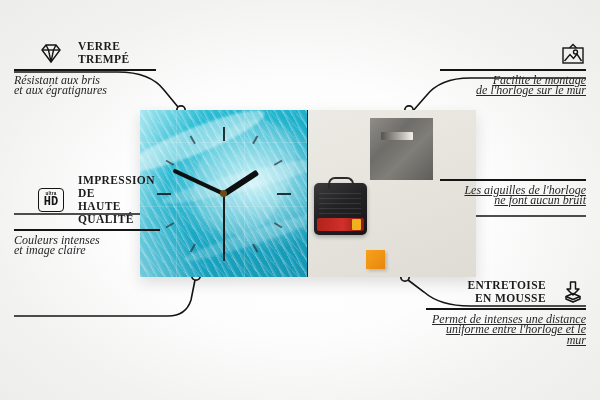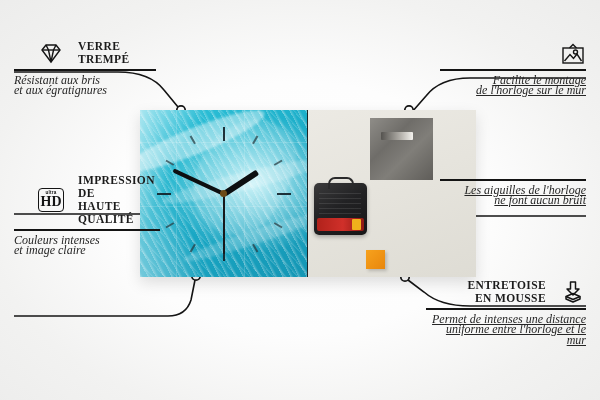--- a/index.html
+++ b/index.html
@@ -76,21 +76,21 @@
   .left .co-title{justify-content:flex-start;}
   .right .co-title{justify-content:flex-end;}
   .right .co-sub{text-align:right;text-decoration:underline;}
   .right .co-title .txt{text-align:right;}
   .ico{width:26px;height:24px;flex:0 0 26px;display:block;}
   .hdbadge{
     width:24px;height:22px;border:1.6px solid #141414;border-radius:4px;flex:0 0 24px;
     display:flex;flex-direction:column;align-items:center;justify-content:center;line-height:1;
   }
   .hdbadge .u{font-size:4.6px;font-weight:bold;letter-spacing:.2px;color:#141414;font-family:"Liberation Sans",sans-serif;}
-  .hdbadge .h{font-size:14px;font-weight:bold;color:#141414;font-family:Liberation Serif, serif;}
+  .hdbadge .h{font-size:12px;font-weight:bold;color:#141414;font-family:Liberation Mono, monospace;}
   svg.connector{position:absolute;left:0;top:0;width:600px;height:400px;pointer-events:none;}
 </style>
 </head>
 <body>
 
 <div id="stage">
 
   <svg class="connector" viewBox="0 0 600 400">
     <g fill="none" stroke="#141414" stroke-width="1.6">
       <path d="M14,72 L118,72 Q150,72 164,90 L178,107"></path>

